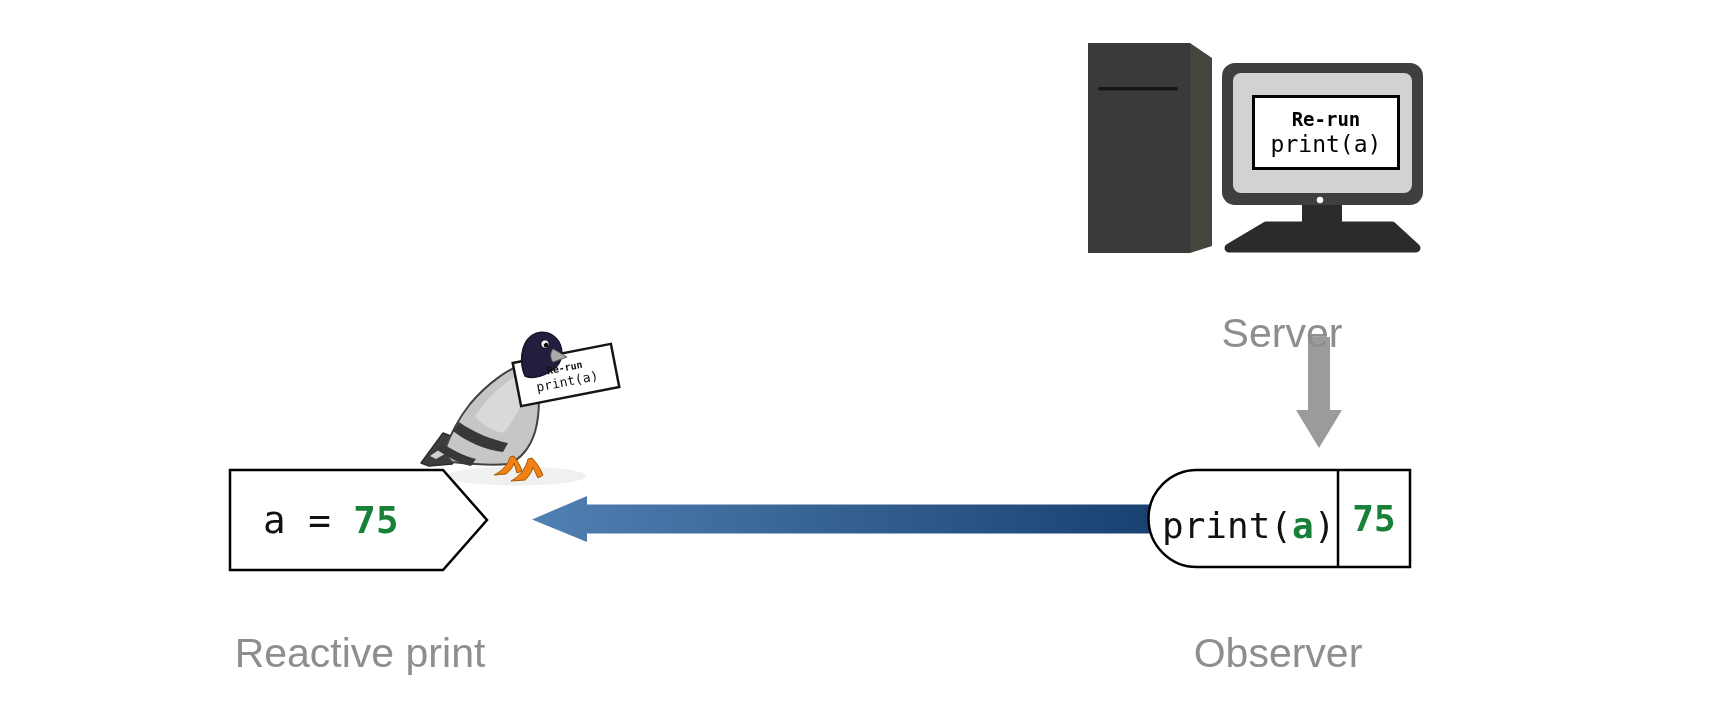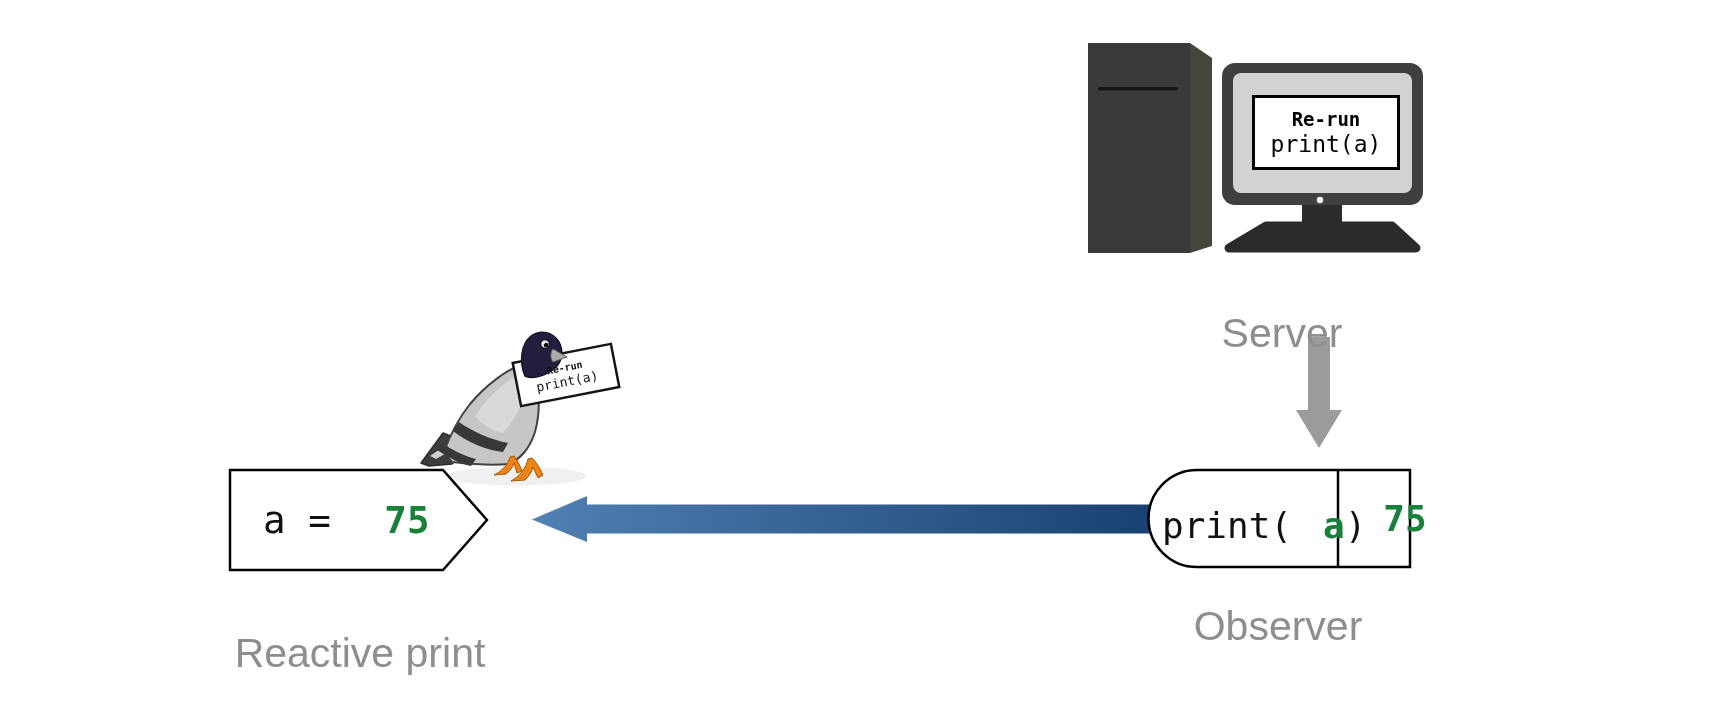--- a/index.html
+++ b/index.html
@@ -3,21 +3,21 @@
 <meta charset="utf-8">
 <style>
   html,body{margin:0;padding:0;background:#fff;}
   #stage{position:relative;width:1711px;height:717px;background:#ffffff;overflow:hidden;
          font-family:"Liberation Sans",sans-serif;padding-left:16px;}
   #scene{position:absolute;left:0;top:0;z-index:1;}
   .overlay{position:absolute;z-index:2;}
   .label{color:#8e8e8e;font-size:41px;line-height:41px;text-align:center;white-space:nowrap;margin-top:35px;}
   .mono{font-family:"DejaVu Sans Mono","Liberation Mono",monospace;}
   .code-line{display:flex;align-items:center;white-space:pre;color:#111;}
-  .green{color:#178139;font-weight:700;margin-left:31px;}
+  .green{color:#178139;font-weight:700;}
   
   #screen-panel{left:1252px;top:95px;width:148px;height:75px;box-sizing:border-box;
     background:#fff;border:3px solid #000;display:flex;flex-direction:column;
     align-items:center;justify-content:center;color:#000;}
   #screen-panel .l1{font-size:19px;line-height:23px;font-weight:700;}
   #screen-panel .l2{font-size:23px;line-height:26px;}
   
   #note-text{left:516px;top:353px;width:100px;height:44px;transform:rotate(-11deg);
     display:flex;flex-direction:column;align-items:center;justify-content:center;
     color:#111;z-index:3;}
@@ -25,21 +25,21 @@
   #note-text .l2{font-size:13px;line-height:15px;}
   
   #reactive-code{left:230px;top:470px;width:220px;height:100px;padding-left:33px;
     font-size:37.5px;}
   
   #observer-code{left:1148px;top:470px;width:188px;height:111px;padding-left:14px;
     font-size:36px;}
   #observer-value{left:1338px;top:470px;width:72px;height:97px;display:flex;
     align-items:center;justify-content:center;font-size:36px;}
   #server-label{left:1082px;top:278px;width:400px;}
-  #observer-label{left:1078px;top:571px;width:400px;}
+  #observer-label{left:1078px;top:598px;width:400px;}
   #reactive-label{left:160px;top:598px;width:400px;}
 </style>
 </head>
 <body>
 
 <div id="stage">
 
   <svg id="scene" width="1711" height="717" viewBox="0 0 1711 717">
     <defs>
       <linearGradient id="bluegrad" gradientUnits="userSpaceOnUse" x1="532" y1="0" x2="1180" y2="0">

